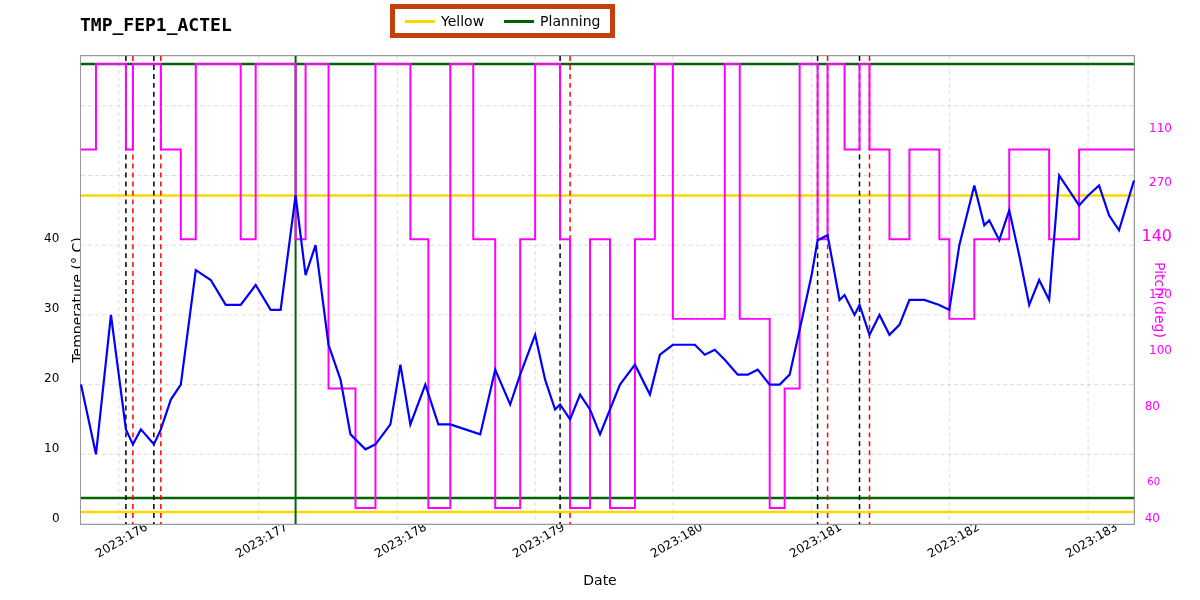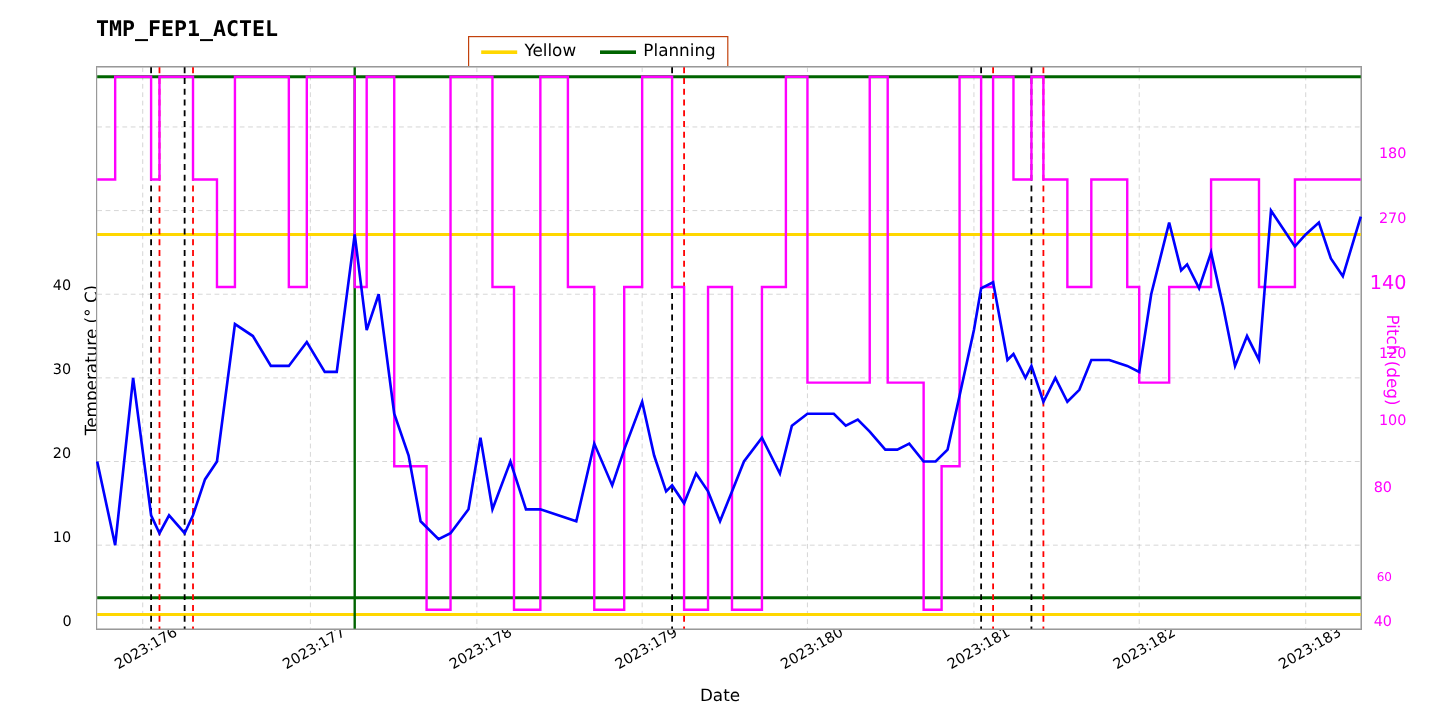--- a/index.html
+++ b/index.html
@@ -20,27 +20,27 @@
     .chart-title {
       position: absolute;
       top: 14px;
       left: 80px;
       font-size: 18px;
       font-weight: bold;
       font-family: monospace;
     }
     .legend {
       position: absolute;
-      top: 30px;
+      top: 4px;
       left: 390px;
       display: flex;
       align-items: center;
       gap: 20px;
       font-size: 14px;
-      border: 1px solid #c2410c;
+      border: 5px solid #c2410c;
       padding: 4px 10px;
       background: #fff;
     }
     .legend-item {
       display: flex;
       align-items: center;
       gap: 6px;
     }
     .legend-line {
       width: 30px;
@@ -115,21 +115,21 @@
   <div style="position:absolute;left:44px;bottom:285px;font-size:12px;">30</div>
   <div style="position:absolute;left:44px;bottom:355px;font-size:12px;">40</div>
 
   <div style="position:absolute;right:40px;bottom:75px;font-size:12px;color:magenta;">40</div>
   <div style="position:absolute;right:40px;bottom:113px;font-size:10px;color:magenta;">60</div>
   <div style="position:absolute;right:40px;bottom:187px;font-size:12px;color:magenta;">80</div>
   <div style="position:absolute;right:28px;bottom:243px;font-size:12px;color:magenta;">100</div>
   <div style="position:absolute;right:28px;bottom:299px;font-size:12px;color:magenta;">120</div>
   <div style="position:absolute;right:28px;bottom:355px;font-size:16px;color:magenta;">140</div>
   <div style="position:absolute;right:28px;bottom:411px;font-size:12px;color:magenta;">270</div>
-  <div style="position:absolute;right:28px;bottom:465px;font-size:12px;color:magenta;">180</div>
+  <div style="position:absolute;right:28px;bottom:465px;font-size:12px;color:magenta;">110</div>
 
   <div style="position:absolute;left:118px;bottom:52px;font-size:12px;transform:translateX(-50%) rotate(-30deg);transform-origin:top center;">2023:176</div>
   <div style="position:absolute;left:258px;bottom:52px;font-size:12px;transform:translateX(-50%) rotate(-30deg);transform-origin:top center;">2023:177</div>
   <div style="position:absolute;left:397px;bottom:52px;font-size:12px;transform:translateX(-50%) rotate(-30deg);transform-origin:top center;">2023:178</div>
   <div style="position:absolute;left:535px;bottom:52px;font-size:12px;transform:translateX(-50%) rotate(-30deg);transform-origin:top center;">2023:179</div>
   <div style="position:absolute;left:673px;bottom:52px;font-size:12px;transform:translateX(-50%) rotate(-30deg);transform-origin:top center;">2023:180</div>
   <div style="position:absolute;left:812px;bottom:52px;font-size:12px;transform:translateX(-50%) rotate(-30deg);transform-origin:top center;">2023:181</div>
   <div style="position:absolute;left:950px;bottom:52px;font-size:12px;transform:translateX(-50%) rotate(-30deg);transform-origin:top center;">2023:182</div>
   <div style="position:absolute;left:1088px;bottom:52px;font-size:12px;transform:translateX(-50%) rotate(-30deg);transform-origin:top center;">2023:183</div>
 

